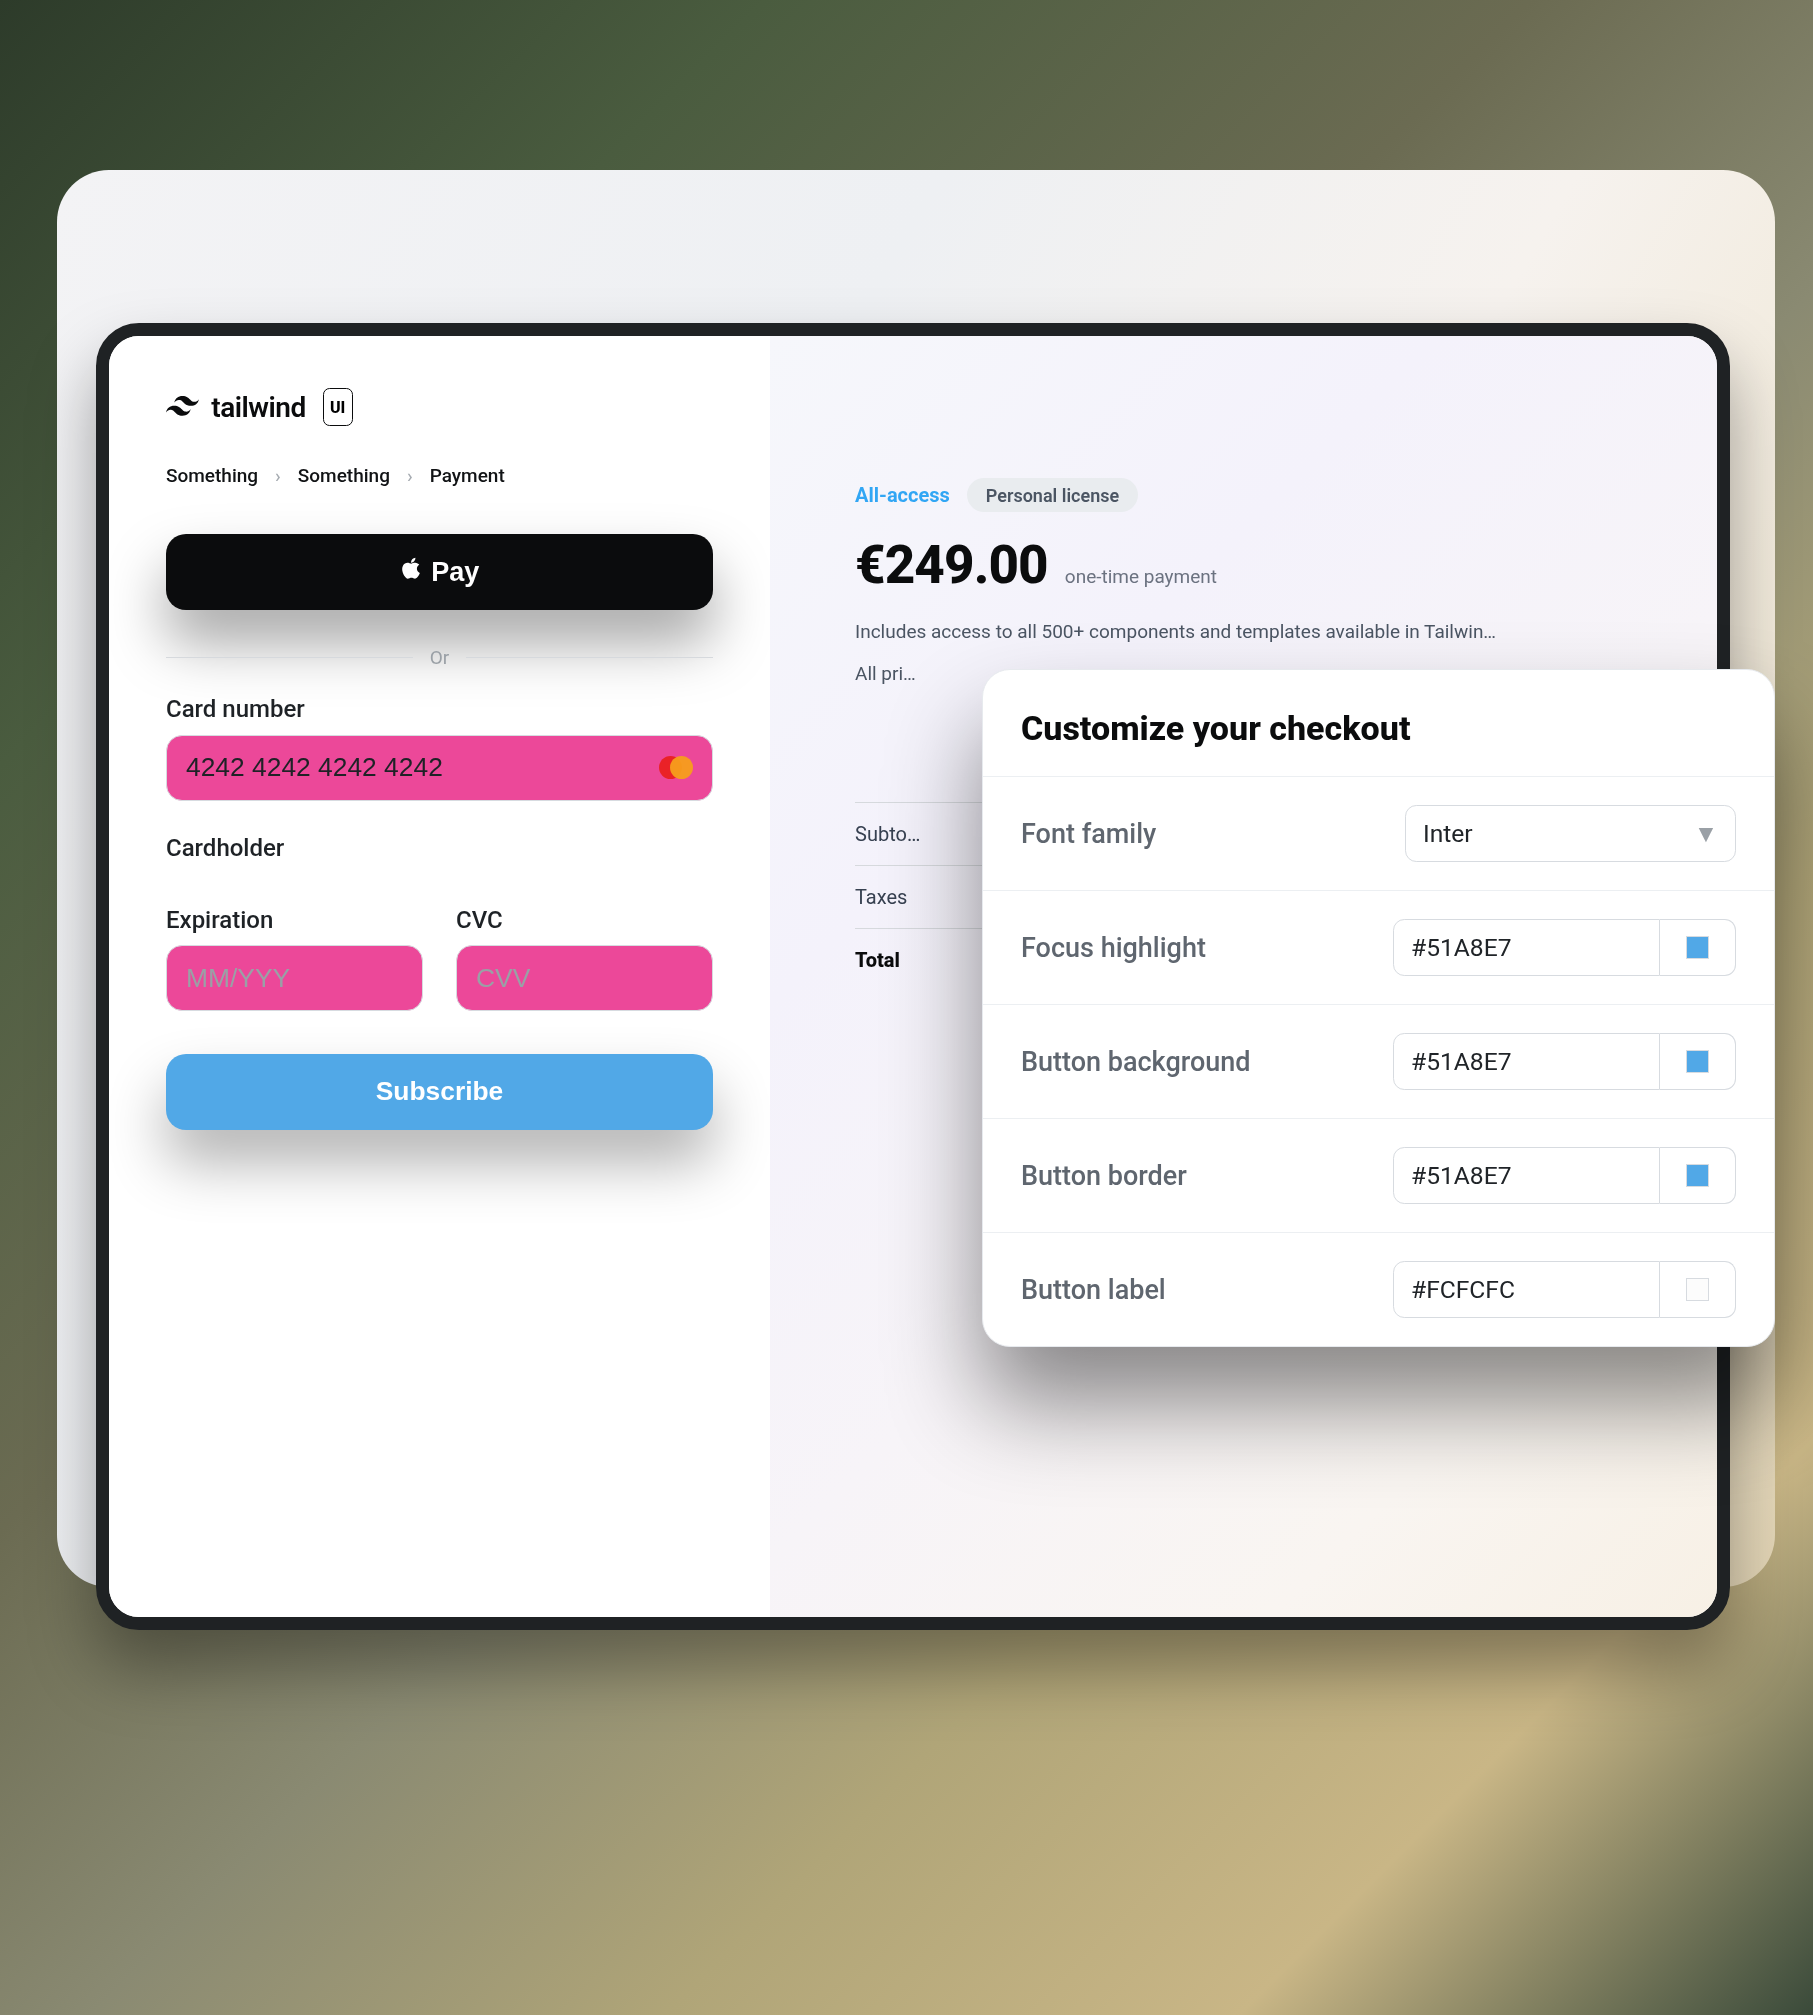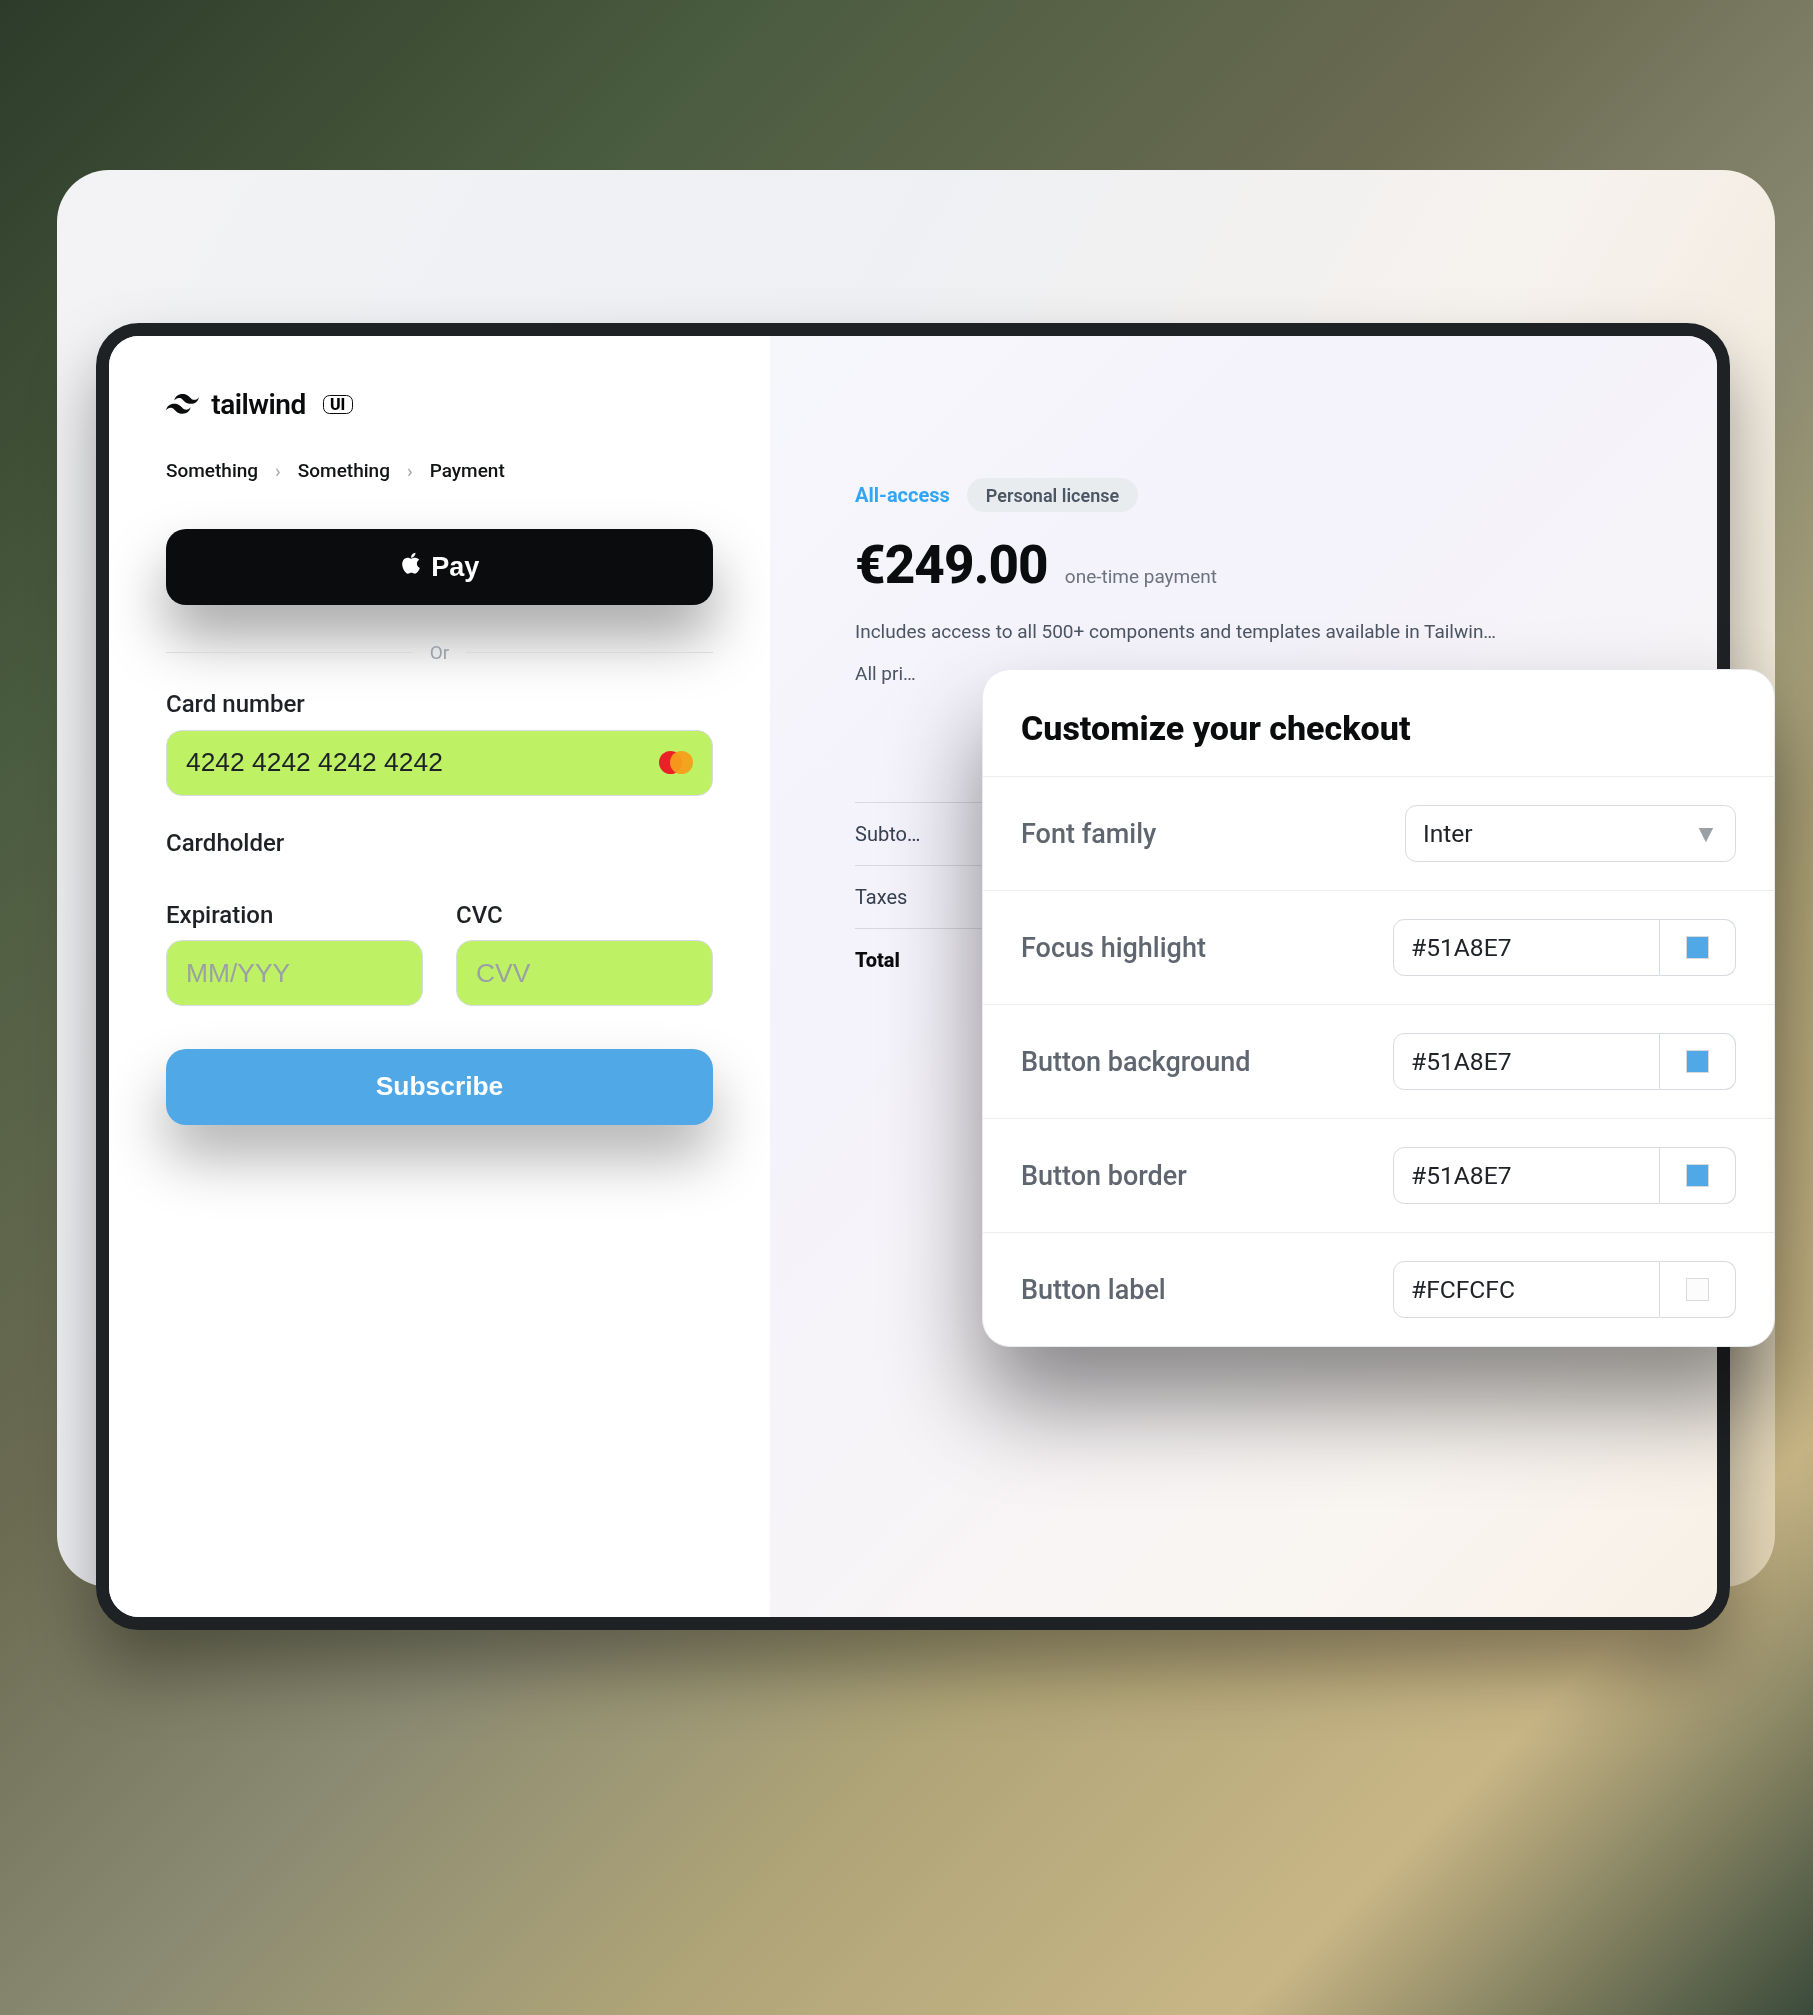--- a/index.html
+++ b/index.html
@@ -64,21 +64,21 @@
   .brand {
     display: flex;
     align-items: center;
     gap: 12.3px;
     margin-bottom: 38px;
   }
   .brand svg { width: 33px; height: 28px; }
   .brand-text { font-size: 28px; font-weight: 600; letter-spacing: -0.5px; color: #0b0c0d; }
   .brand-badge {
     display: inline-flex; align-items: center; justify-content: center;
-    width: 30px; height: 19px;
+    width: 30px; height: 38px;
     border: 1.9px solid #0b0c0d; border-radius: 6.6px;
     font-size: 16px; font-weight: 800; margin-left: 4.7px;
   }
 
   
   .breadcrumb {
     display: flex; align-items: center; gap: 17px;
     font-size: 19px; color: #111315; font-weight: 500;
     margin-bottom: 47px;
   }
@@ -97,21 +97,21 @@
 
   
   .or-row { display: flex; align-items: center; gap: 17px; margin: 36px 0 26.4px; }
   .or-line { flex: 1; height: 1.4px; background: #d6d9dd; }
   .or-text { font-size: 19px; color: #9aa0a6; }
 
   .label { font-size: 24px; color: #1e2226; font-weight: 500; margin-bottom: 11.3px; }
   .field {
     height: 66px; width: 100%;
     border: 1.4px solid #d7dbe0; border-radius: 16px;
-    background: #bef264;
+    background: #ec4899;
     padding: 4px 19px; font-size: 26.4px; color: #1e2226;
     display: flex; align-items: center; justify-content: space-between;
   }
   .field input {
     border: none; outline: none; font-size: 26.4px; width: 100%; color: #1e2226;
     background: transparent;
   }
   .field input::placeholder { color: #9aa0a6; }
   .group { margin-bottom: 33px; }
 

